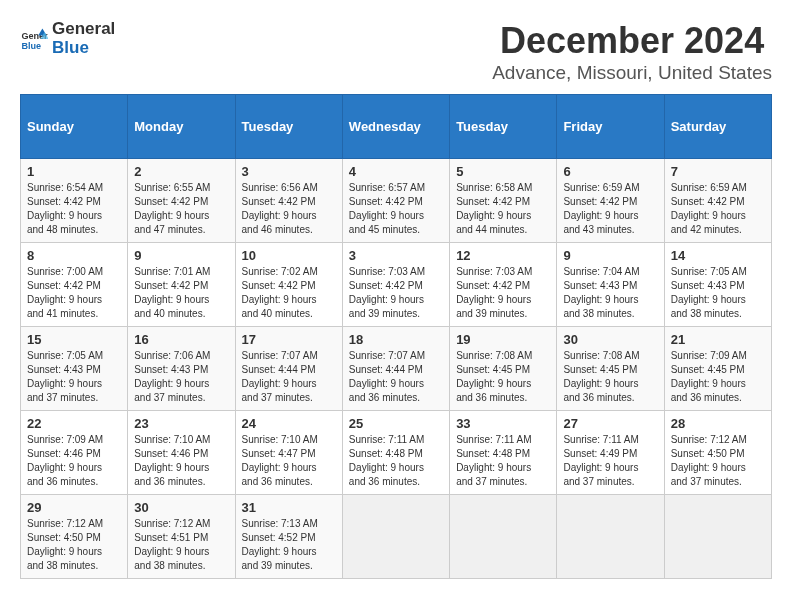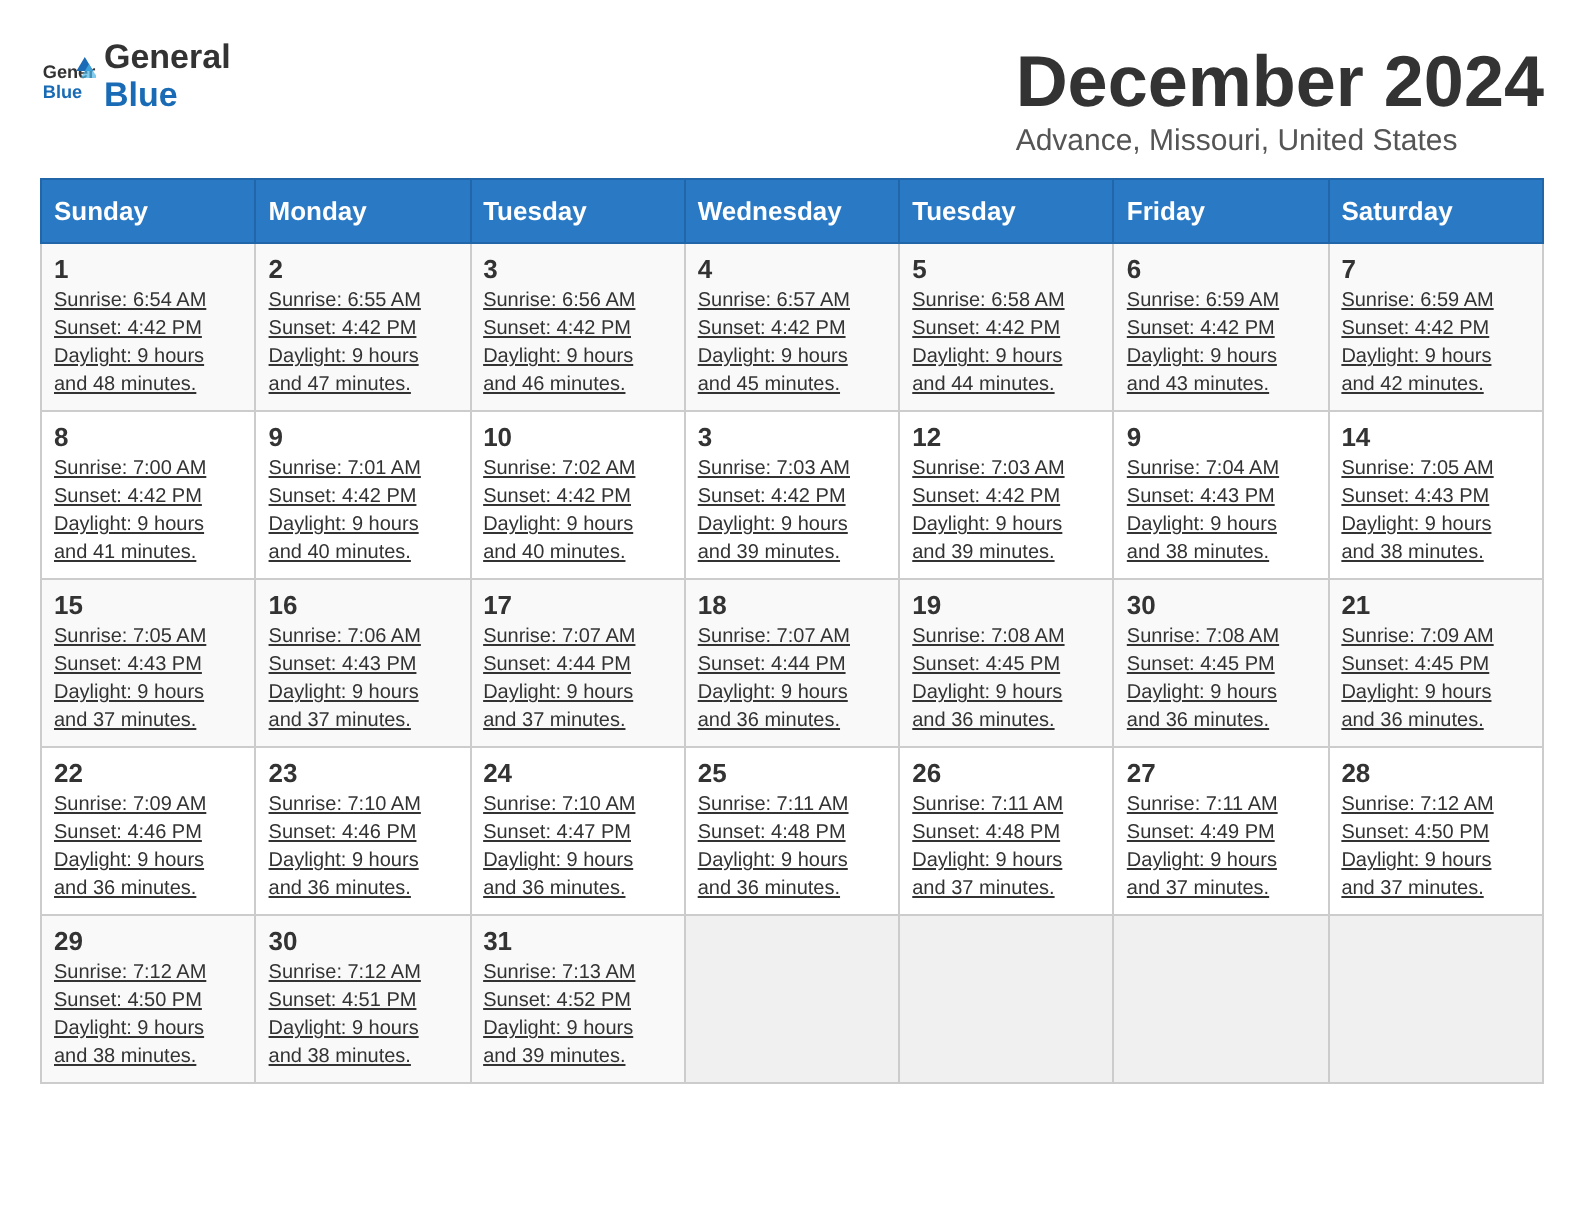--- a/index.html
+++ b/index.html
@@ -19,40 +19,40 @@
     .logo {
       display: flex;
       align-items: center;
       gap: 4px;
     }
     .logo-icon {
       width: 28px;
       height: 28px;
     }
     .title-area {
-      text-align: left;
+      text-align: center;
     }
     .month-title {
       font-size: 36px;
       font-weight: bold;
       color: #333;
     }
     .location-title {
-      font-size: 15px;
+      font-size: 19px;
       color: #555;
     }
     table {
       width: 100%;
       border-collapse: collapse;
       font-size: 11px;
     }
     thead tr th {
       background-color: #2979c5;
       color: #fff;
-      padding: 8px 6px;
+      padding: 24px 6px;
       text-align: left;
       font-size: 13px;
       font-weight: bold;
       border: 1px solid #2266aa;
     }
     tbody tr td {
       border: 1px solid #ccc;
       vertical-align: top;
       padding: 5px 6px;
       min-height: 80px;
@@ -67,21 +67,20 @@
       font-size: 13px;
       font-weight: bold;
       color: #333;
       display: block;
       margin-bottom: 2px;
     }
     .day-info {
       font-size: 10px;
       color: #333;
       line-height: 1.4;
-      text-decoration: underline;
     }
     .empty-cell {
       background: #f0f0f0 !important;
     }
   </style>
 </head>
 <body>
 
 <div class="header-area">
   <div class="logo">
@@ -341,21 +340,21 @@
         <td>
         <span class="day-num">25</span>
         <div class="day-info">
           Sunrise: 7:11 AM<br>
           Sunset: 4:48 PM<br>
           Daylight: 9 hours<br>
           and 36 minutes.
         </div>
       </td>
         <td>
-        <span class="day-num">26</span>
+        <span class="day-num">33</span>
         <div class="day-info">
           Sunrise: 7:11 AM<br>
           Sunset: 4:48 PM<br>
           Daylight: 9 hours<br>
           and 37 minutes.
         </div>
       </td>
         <td>
         <span class="day-num">27</span>
         <div class="day-info">

